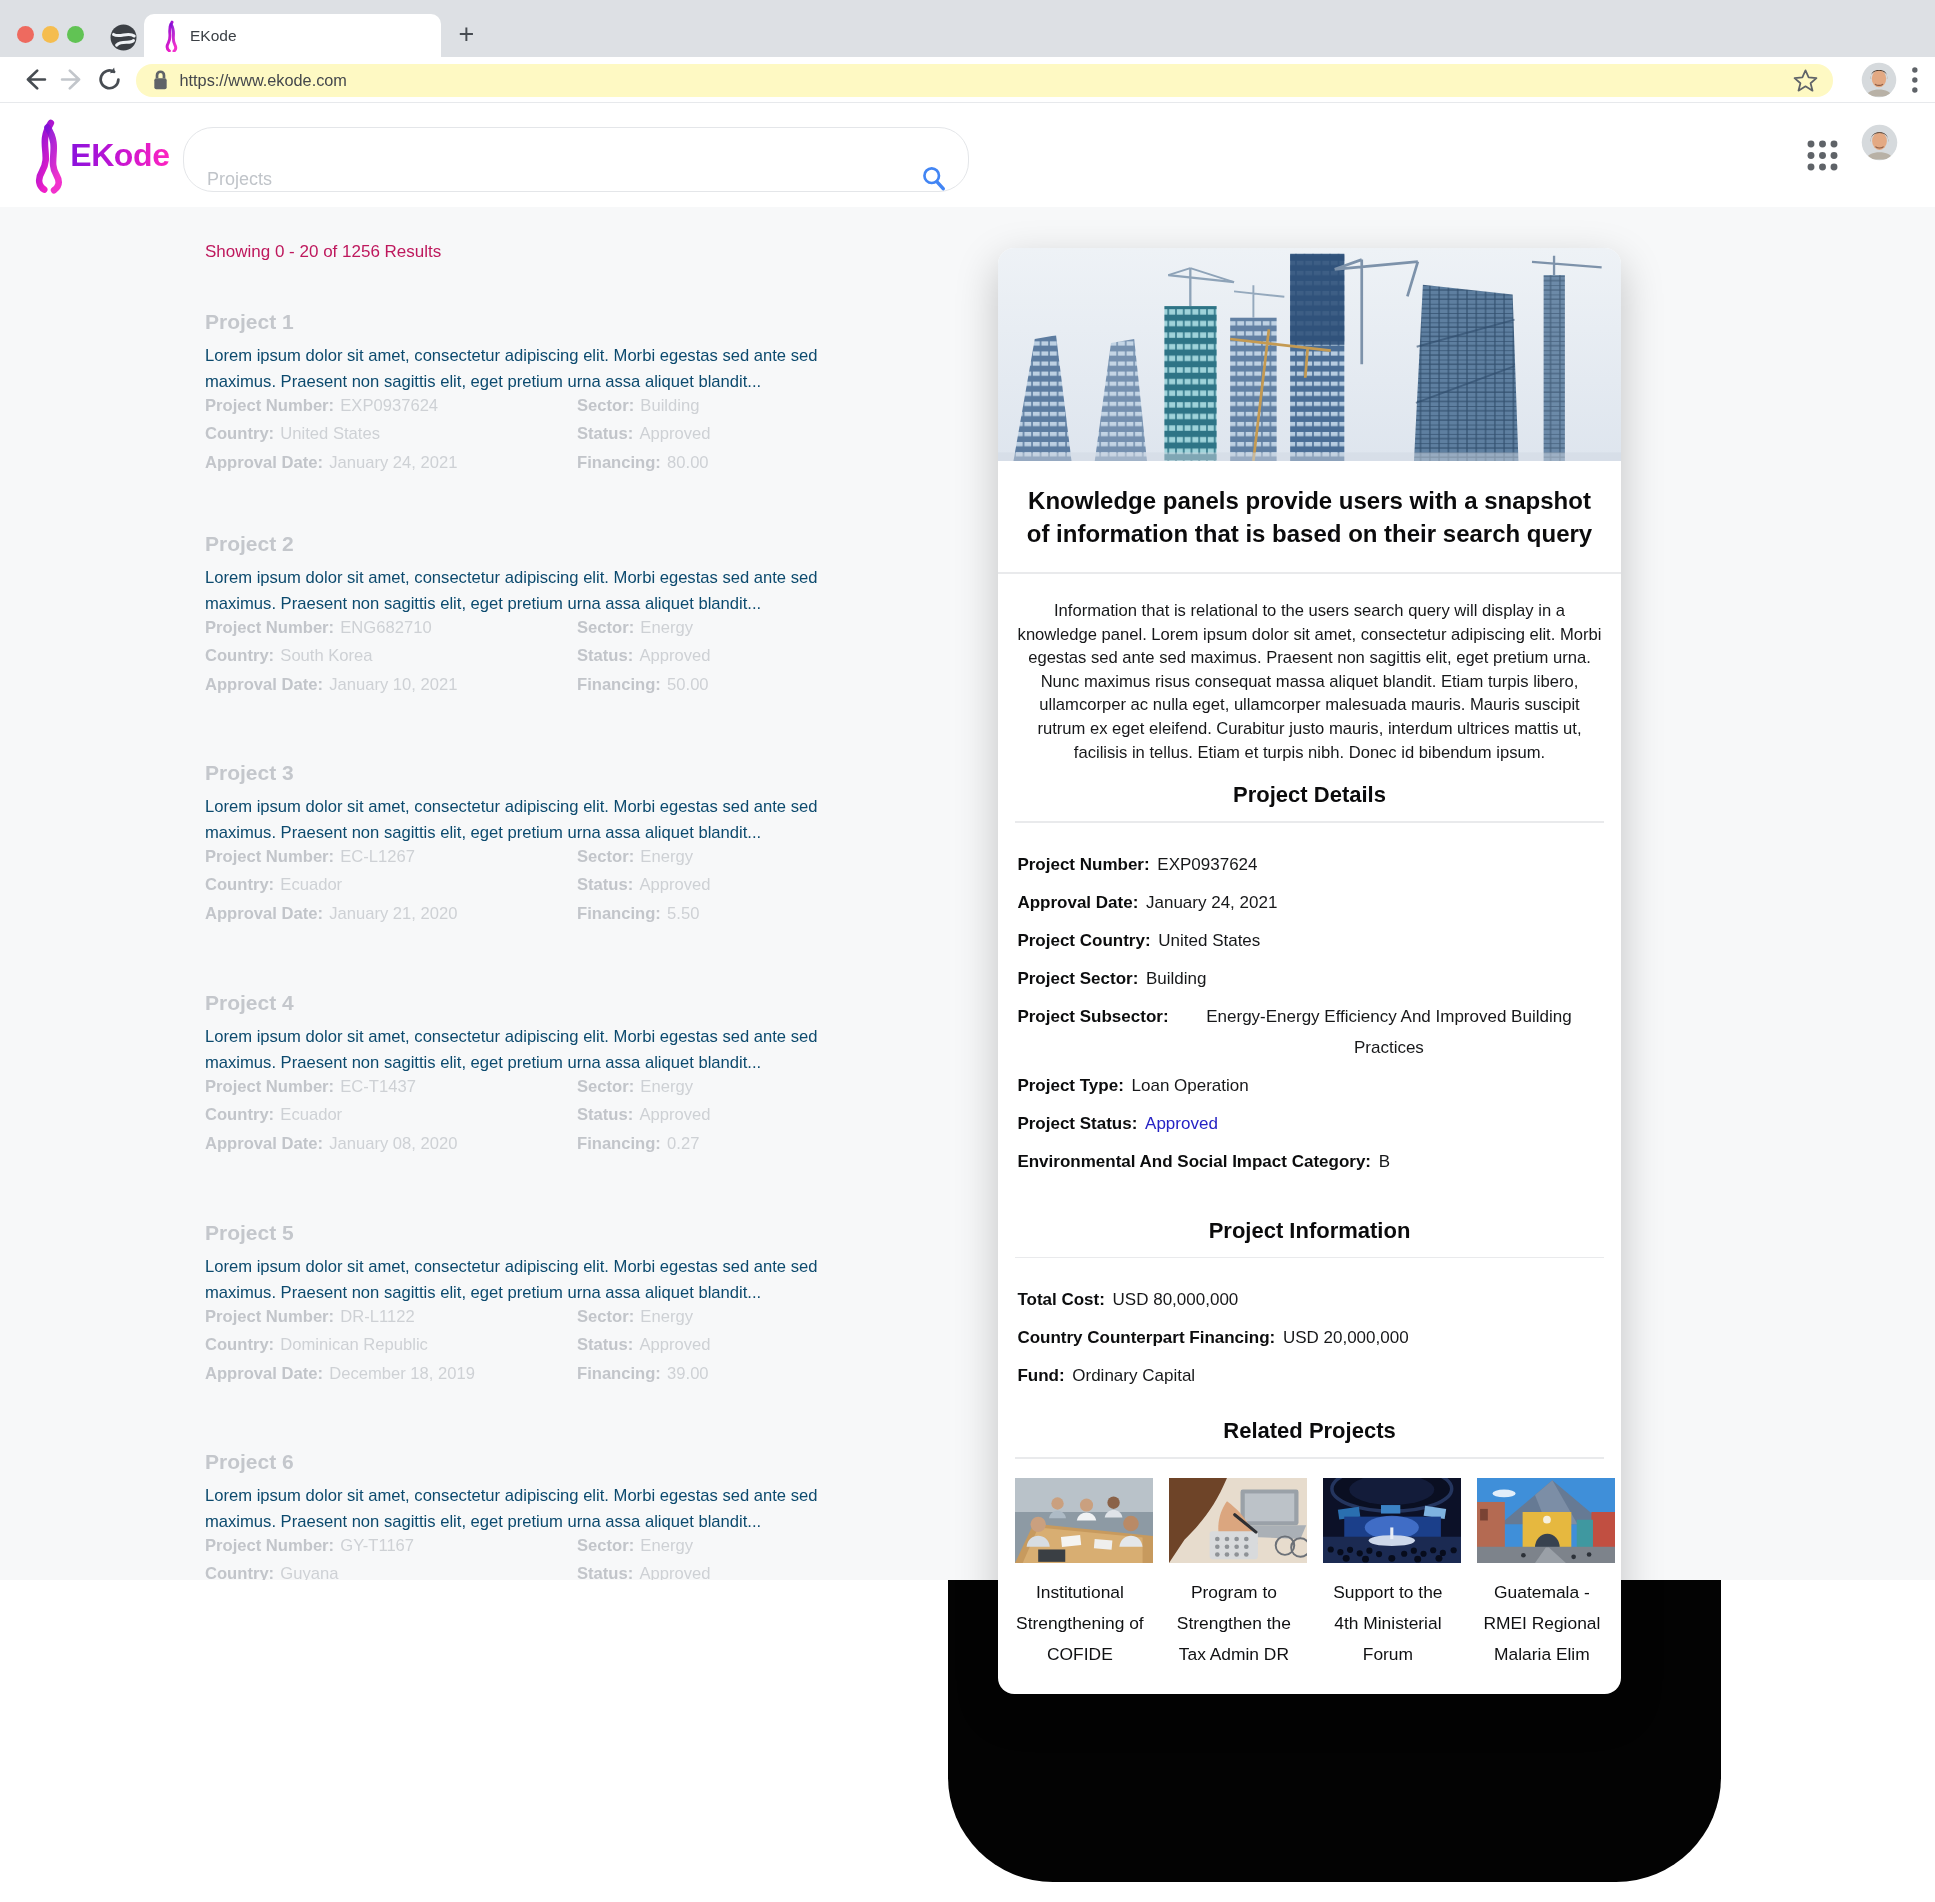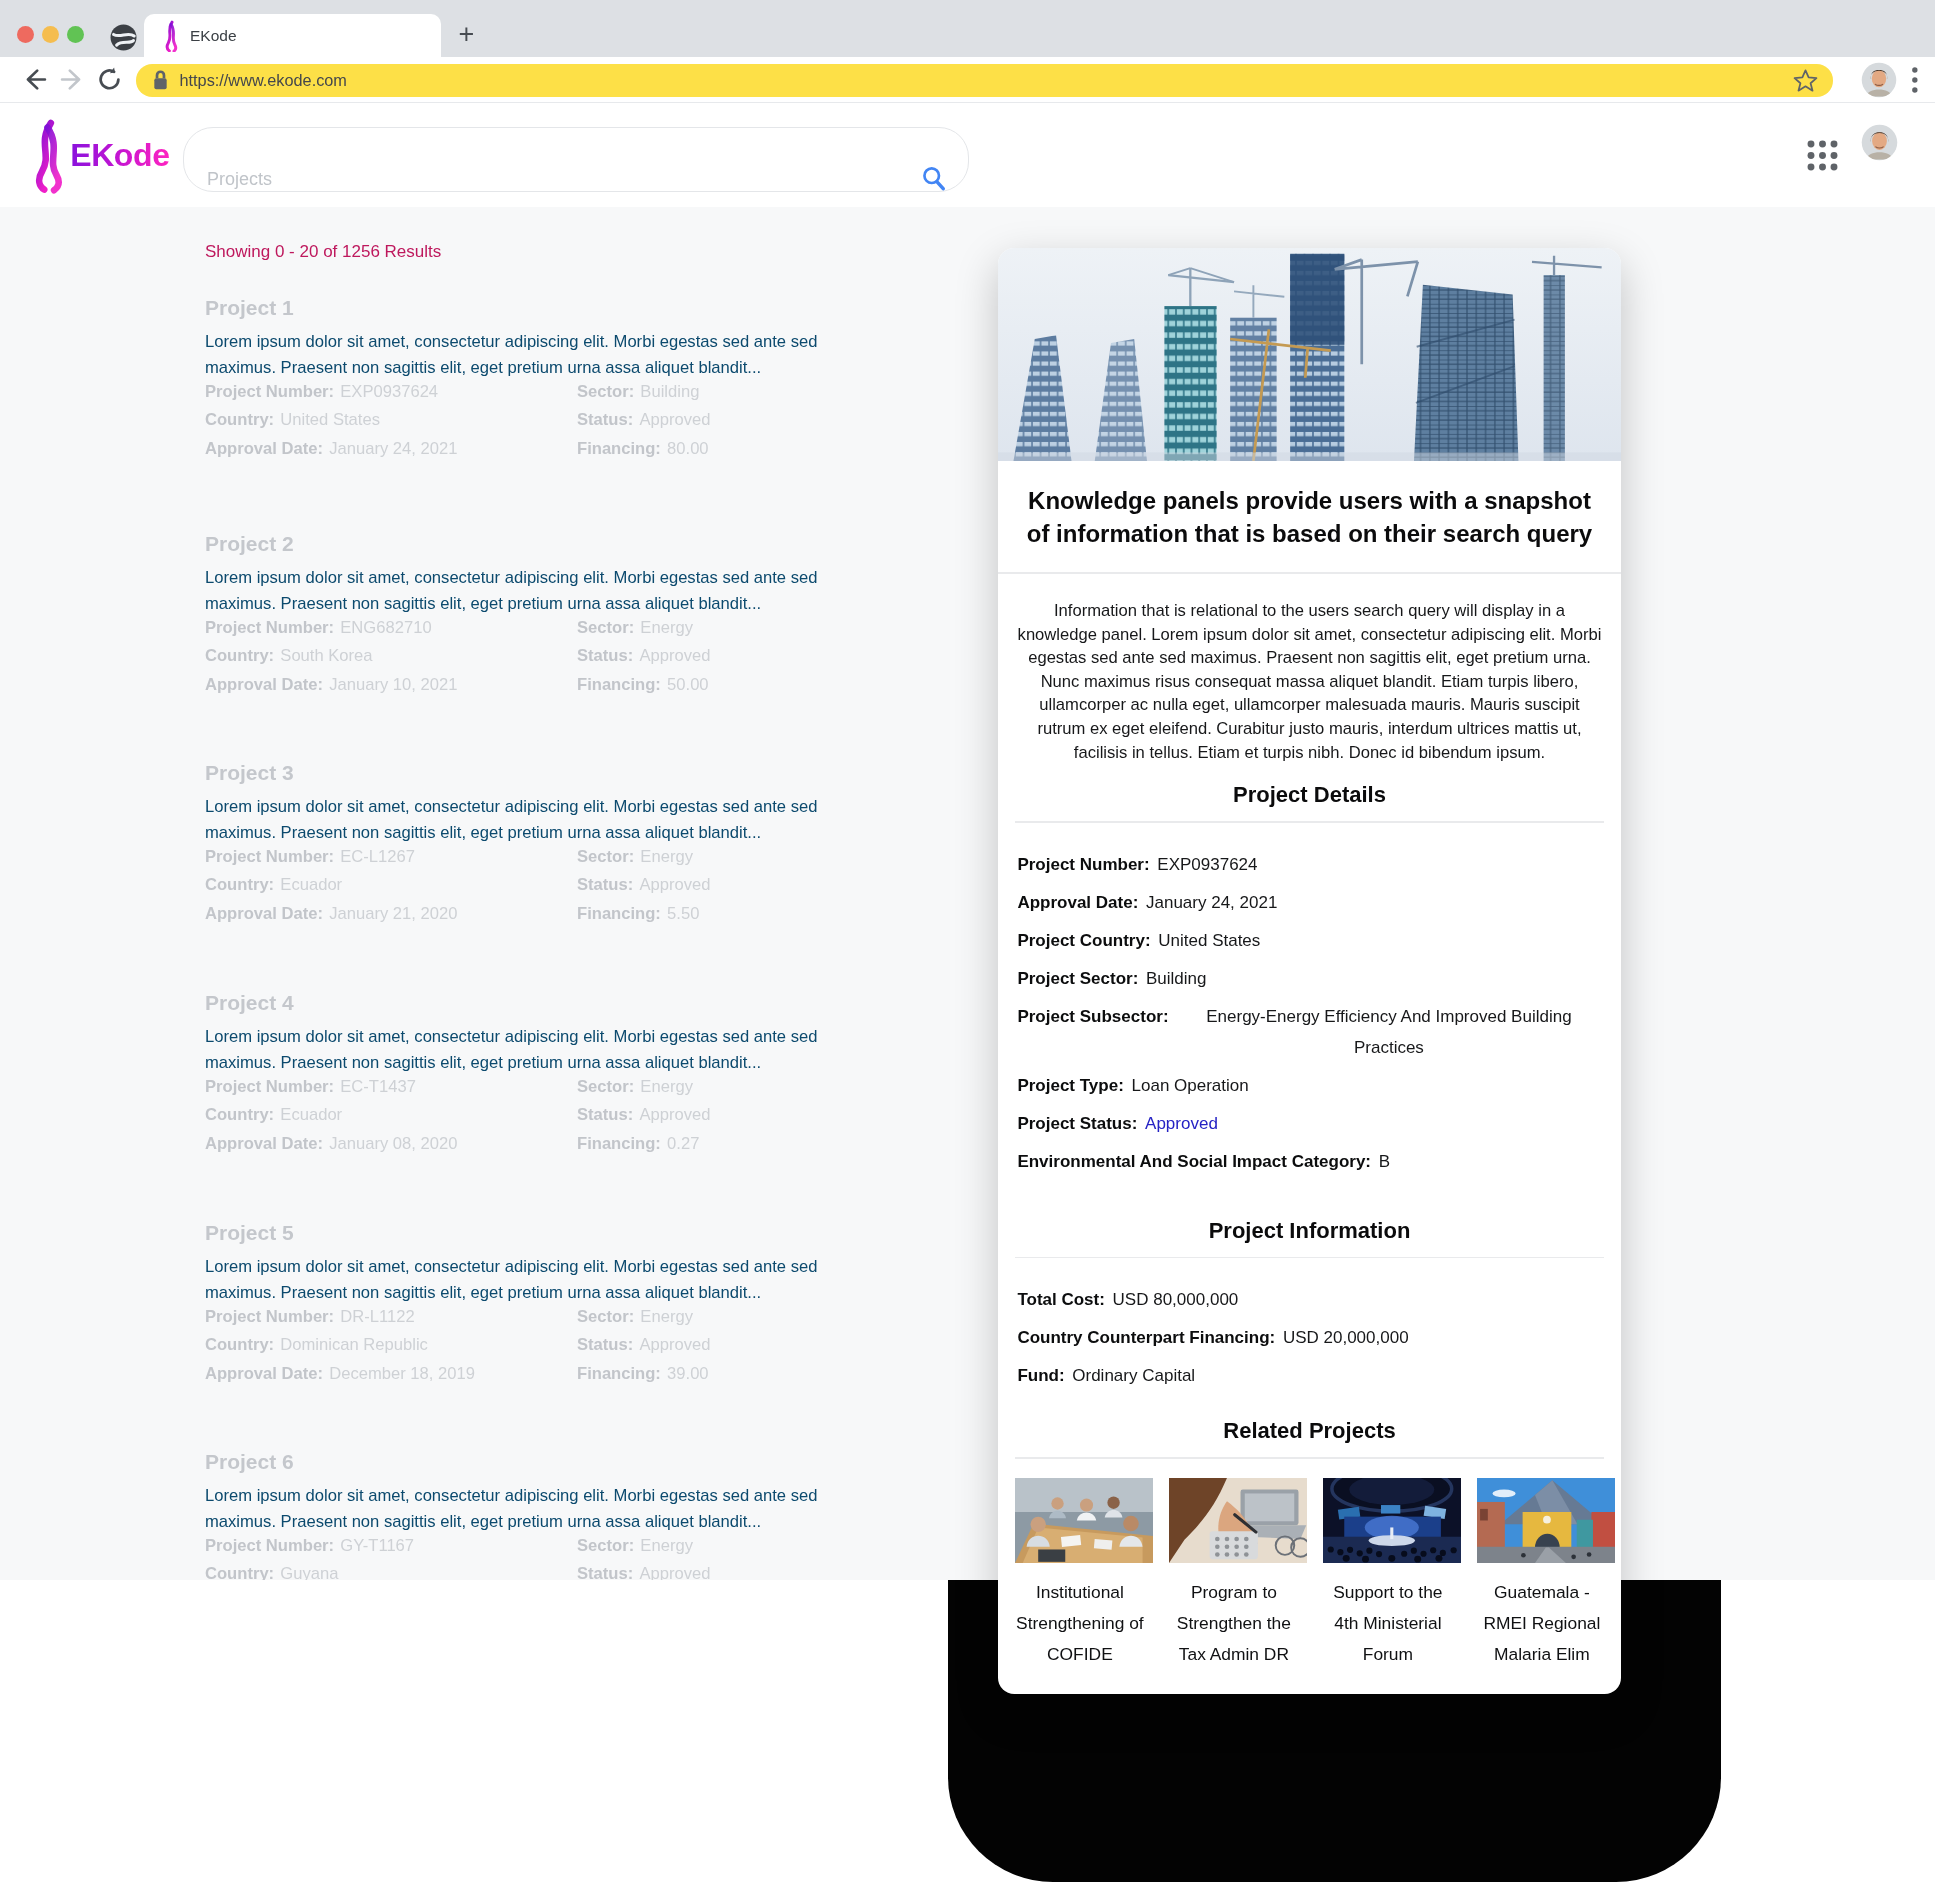--- a/index.html
+++ b/index.html
@@ -14,21 +14,21 @@
   .t-green{left:67px;background:#61c354;}
   .globe-ic{position:absolute;left:109px;top:23px;}
   .tab{position:absolute;left:144px;top:14px;width:297px;height:43px;background:#ffffff;
        border-radius:10px 10px 0 0;display:flex;align-items:center;padding-left:18px;box-sizing:border-box;}
   .tab-title{font-size:15.5px;color:#3b4045;margin-left:10px;}
   .newtab{position:absolute;left:453px;top:22px;width:27px;height:27px;color:#474c52;
           font-size:27px;line-height:25px;text-align:center;font-weight:300;}
   .toolbar{position:absolute;left:0;top:57px;width:1936px;height:45px;background:#ffffff;
            border-bottom:1.2px solid #e7e9ec;}
   .nav-ic{position:absolute;top:9.3px;}
-  .urlpill{position:absolute;left:136px;top:6.6px;width:1697px;height:33px;background:#fde047;
+  .urlpill{position:absolute;left:136px;top:6.6px;width:1697px;height:33px;background:#fef9c3;
            border-radius:16.3px;display:flex;align-items:center;padding:0 15.5px;box-sizing:border-box;}
   .url-text{font-size:16.3px;color:#44474c;margin-left:11px;flex:1;}
   .avatar-chrome{position:absolute;left:1861px;top:4.6px;}
   .dots-v{position:absolute;left:1911px;top:8.5px;}
 
   
   .appheader{position:absolute;left:0;top:103px;width:1936px;height:105px;background:#ffffff;
              border-bottom:1.2px solid #ebedef;}
   .brandwrap{position:absolute;left:31px;top:13.6px;display:flex;align-items:center;}
   .brand{font-size:32px;font-weight:800;letter-spacing:-0.4px;margin-left:6.2px;
@@ -194,21 +194,21 @@
         <ellipse cx="50" cy="46" rx="20" ry="24" fill="#e3a983"></ellipse>
         <path d="M26 50 C22 16 78 16 74 50 C74 28 64 22 50 22 C36 22 26 28 26 50 Z" fill="#4a3527"></path>
         <path d="M40 62 C45 66 55 66 60 62" stroke="#8a5a42" stroke-width="3" fill="none" stroke-linecap="round"></path>
       </g>
     </svg>
   </div>
 
   <div class="results">
     <div class="rescount">Showing 0 - 20 of 1256 Results</div>
 
-    <div class="rblock" style="top:89px">
+    <div class="rblock" style="top:103px">
       <h3>Project 1</h3>
       <p class="rdesc">Lorem ipsum dolor sit amet, consectetur adipiscing elit. Morbi egestas sed ante sed maximus. Praesent non sagittis elit, eget pretium urna assa aliquet blandit...</p>
       <div class="rgrid">
         <div><span class="rlbl">Project Number:</span><span class="rval">EXP0937624</span></div>
         <div><span class="rlbl">Sector:</span><span class="rval">Building</span></div>
         <div><span class="rlbl">Country:</span><span class="rval">United States</span></div>
         <div><span class="rlbl">Status:</span><span class="rval">Approved</span></div>
         <div><span class="rlbl">Approval Date:</span><span class="rval">January 24, 2021</span></div>
         <div><span class="rlbl">Financing:</span><span class="rval">80.00</span></div>
       </div>

